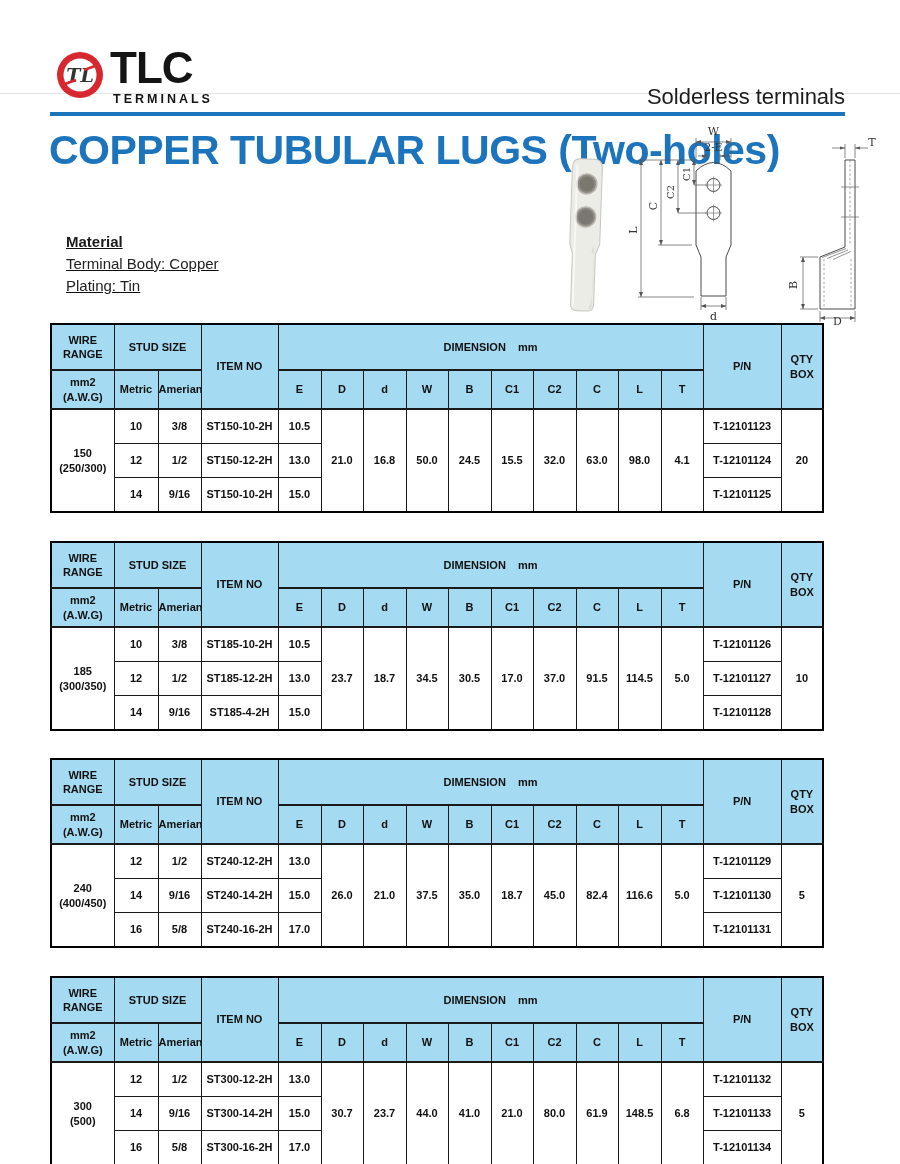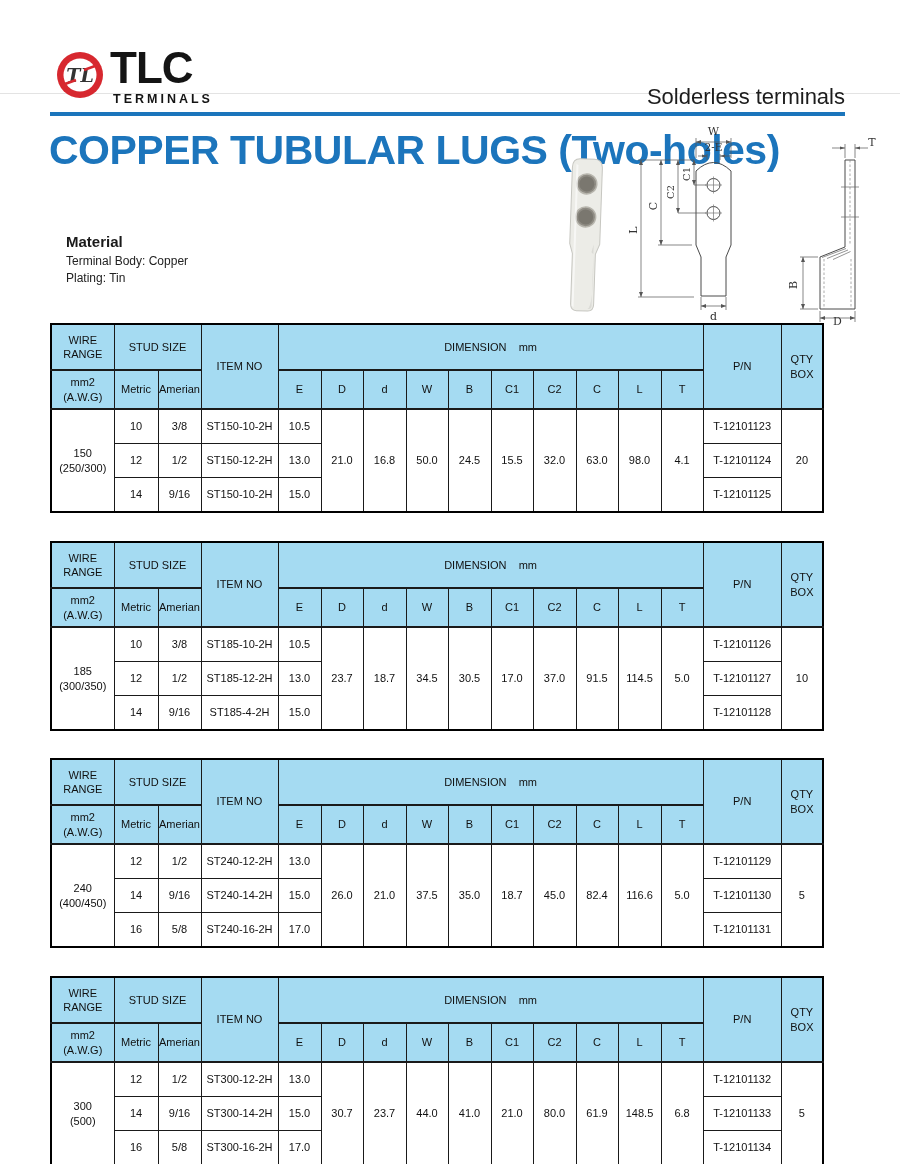--- a/index.html
+++ b/index.html
@@ -6,27 +6,27 @@
   body{width:900px;height:1164px;position:relative;font-family:"Liberation Sans",sans-serif;color:#111;overflow:hidden;}
   .abs{position:absolute;}
   .hairline{left:0;top:93px;width:900px;height:1px;background:#e3e3e3;}
   
   .brand-text{left:110px;top:46px;font-size:44px;font-weight:800;letter-spacing:-1px;color:#141414;line-height:1;}
   .brand-sub{left:113px;top:92px;font-size:12.5px;font-weight:700;letter-spacing:3px;color:#141414;}
   .tagline{right:55px;top:84px;font-size:22px;color:#1c1c1c;}
   .rule{left:50px;top:112px;width:795px;height:4px;background:#1B75BC;}
   .page-title{left:49px;top:127px;font-size:41px;font-weight:700;color:#1C75BC;letter-spacing:-0.5px;}
   
-  .material{left:66px;top:233px;}
+  .material{left:66px;top:233px;text-decoration:underline;}
   .material h3{margin:0 0 3px 0;font-size:15px;font-weight:600;color:#1a1a1a;}
-  .material div{font-size:12px;color:#222;line-height:1.45;}
+  .material div{font-size:15px;color:#222;line-height:1.45;}
   
   svg text{font-family:"DejaVu Serif",serif;fill:#333;}
   
-  .tblpos{position:absolute;left:50px;}
+  .tblpos{position:absolute;left:50px;font-weight:bold;}
   .t1{top:323px;} .t2{top:541px;} .t3{top:758px;} .t4{top:976px;}
   table.spec{border-collapse:collapse;table-layout:fixed;width:772px;border:2px solid #000;}
   table.spec td{border:1px solid #1a1a1a;text-align:center;vertical-align:middle;font-size:11px;line-height:1.3;color:#111;padding:0;overflow:hidden;}
   tr.hr1 td,tr.hr2 td{background:#A5DBF2;border-bottom-width:2px;}
   tr.hr1 td{height:44px;}
   tr.hr2 td{height:37px;}
   tr.dr td{height:33px;background:#fff;}
   td.item{background:#E3E3E3;}
   td.pre{white-space:pre-line;}
   td.prewide{white-space:pre;}

